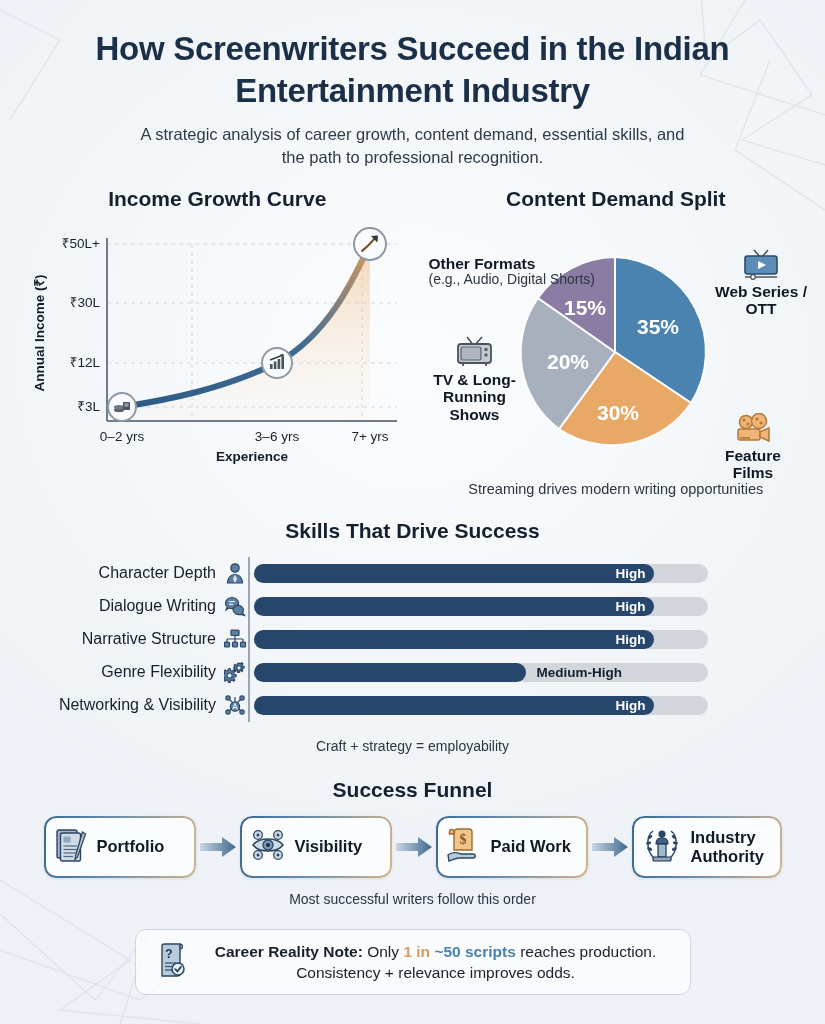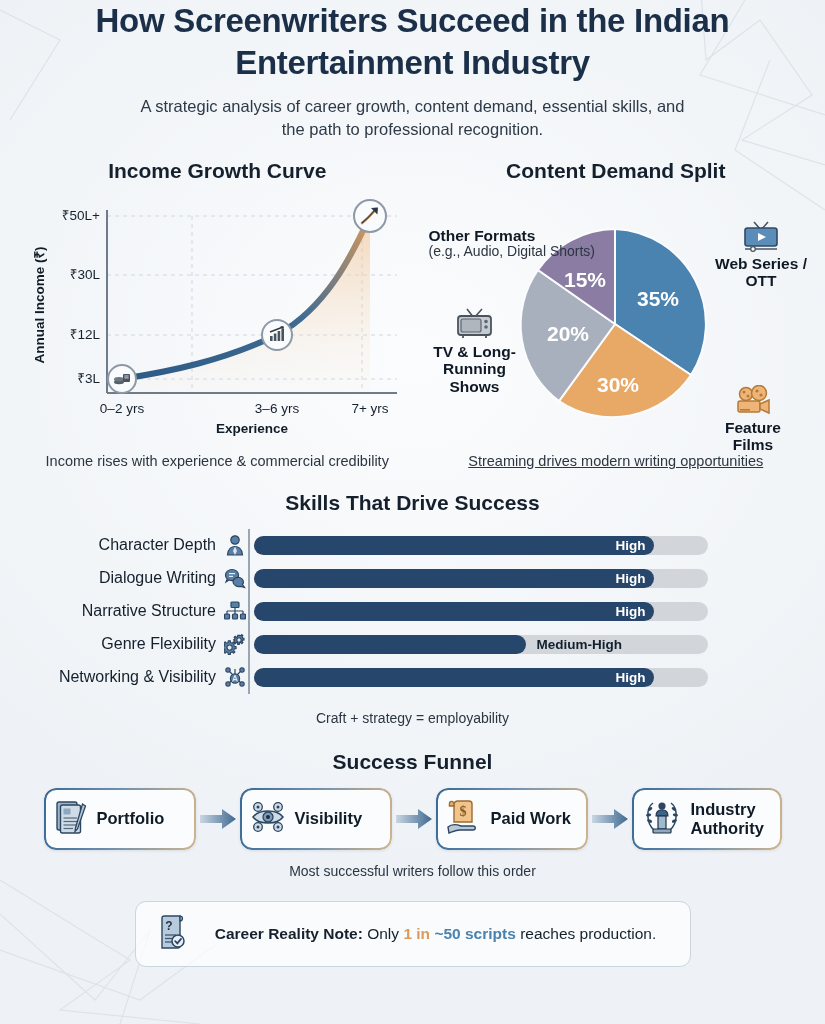--- a/index.html
+++ b/index.html
@@ -12,21 +12,21 @@
   #page {
     position: relative;
     width: 825px; height: 1024px;
     background:
       radial-gradient(ellipse 70% 50% at 50% 35%, #fbfcfd 0%, #eef2f6 100%);
     overflow: hidden;
   }
   .bg-lines { position: absolute; inset: 0; pointer-events: none; z-index: 0; }
 
   
-  .header { position: relative; z-index: 2; text-align: center; }
+  .header { position: relative; z-index: 2; text-align: center; padding-top: 28px; }
   .title {
     font-size: 33px; font-weight: bold; color: #1b3048;
     line-height: 1.26; letter-spacing: -0.3px;
     max-width: 640px; margin: 0 auto;
   }
   .subtitle {
     margin-top: 12px; font-size: 16.5px; color: #2d3a48;
     line-height: 1.38; max-width: 560px; margin-left: auto; margin-right: auto;
   }
 
@@ -45,21 +45,21 @@
   .panel-right { padding-right: 10px; }
 
   
   .linechart-wrap { position: relative; margin-top: 12px; height: 250px; }
   .linechart-wrap svg { display: block; margin: 0 auto; }
   .line-caption { margin-top: 8px; }
 
   
   .pie-wrap { position: relative; margin-top: 6px; height: 262px; }
   .pie-wrap svg { display: block; margin: 0 auto; }
-  .pie-caption { margin-top: 2px; text-decoration: underline; }
+  .pie-caption { margin-top: 2px; }
 
   
   .skills { position: relative; z-index: 2; margin-top: 22px; }
   .skills-title { margin-bottom: 14px; }
   .skill-row { display: flex; align-items: center; height: 33px; }
   .skill-label {
     width: 222px; text-align: right; font-size: 16px; color: #14202c;
     padding-right: 6px; white-space: nowrap;
   }
   .skill-icon { width: 26px; display: flex; align-items: center; justify-content: center; }
@@ -233,21 +233,20 @@
 
           <g font-family="Liberation Sans, sans-serif" font-size="13.5" fill="#16212e" text-anchor="middle">
             <text x="100" y="218">0–2 yrs</text>
             <text x="255" y="218">3–6 yrs</text>
             <text x="348" y="218">7+ yrs</text>
           </g>
           <text x="230" y="238" text-anchor="middle" font-family="Liberation Sans, sans-serif" font-size="13.5" font-weight="bold" fill="#111d29">Experience</text>
         </svg>
       </div>
 
-      <div class="caption line-caption">Income rises with experience &amp; commercial credibility</div>
     </div>
 
     <div class="panel panel-right">
       <div class="sec-title">Content Demand Split</div>
 
       <div class="pie-wrap">
         <svg width="395" height="258" viewBox="0 0 395 258">
 
           <path d="M197 135 L197 40 A95 95 0 0 1 273 186 Z" fill="#4a82b0" stroke="#fbfcfd" stroke-width="2"></path>
 
@@ -556,17 +555,18 @@
             <line x1="9" y1="22" x2="20" y2="22"></line>
               <line x1="9" y1="25.5" x2="20" y2="25.5"></line>
               <line x1="9" y1="29" x2="16" y2="29"></line>
           </g>
           <circle cx="22" cy="28" r="6" fill="#e9eff5" stroke="#2c4662" stroke-width="1.5"></circle>
           <path d="M19.2 28.2 L21.3 30.3 L25 25.9" fill="none" stroke="#2c4662" stroke-width="1.8" stroke-linecap="round"></path>
         </svg>
       </span>
       <div class="note-text">
         <b>Career Reality Note:</b><span> Only </span><span class="hl-orange">1 in</span><span> </span><span class="hl-blue">~50 scripts</span><span> reaches production.</span><br>
+        <span>Consistency + relevance improves odds.</span>
       </div>
     </div>
   </div>
 
 </div>
 
 </body></html>

